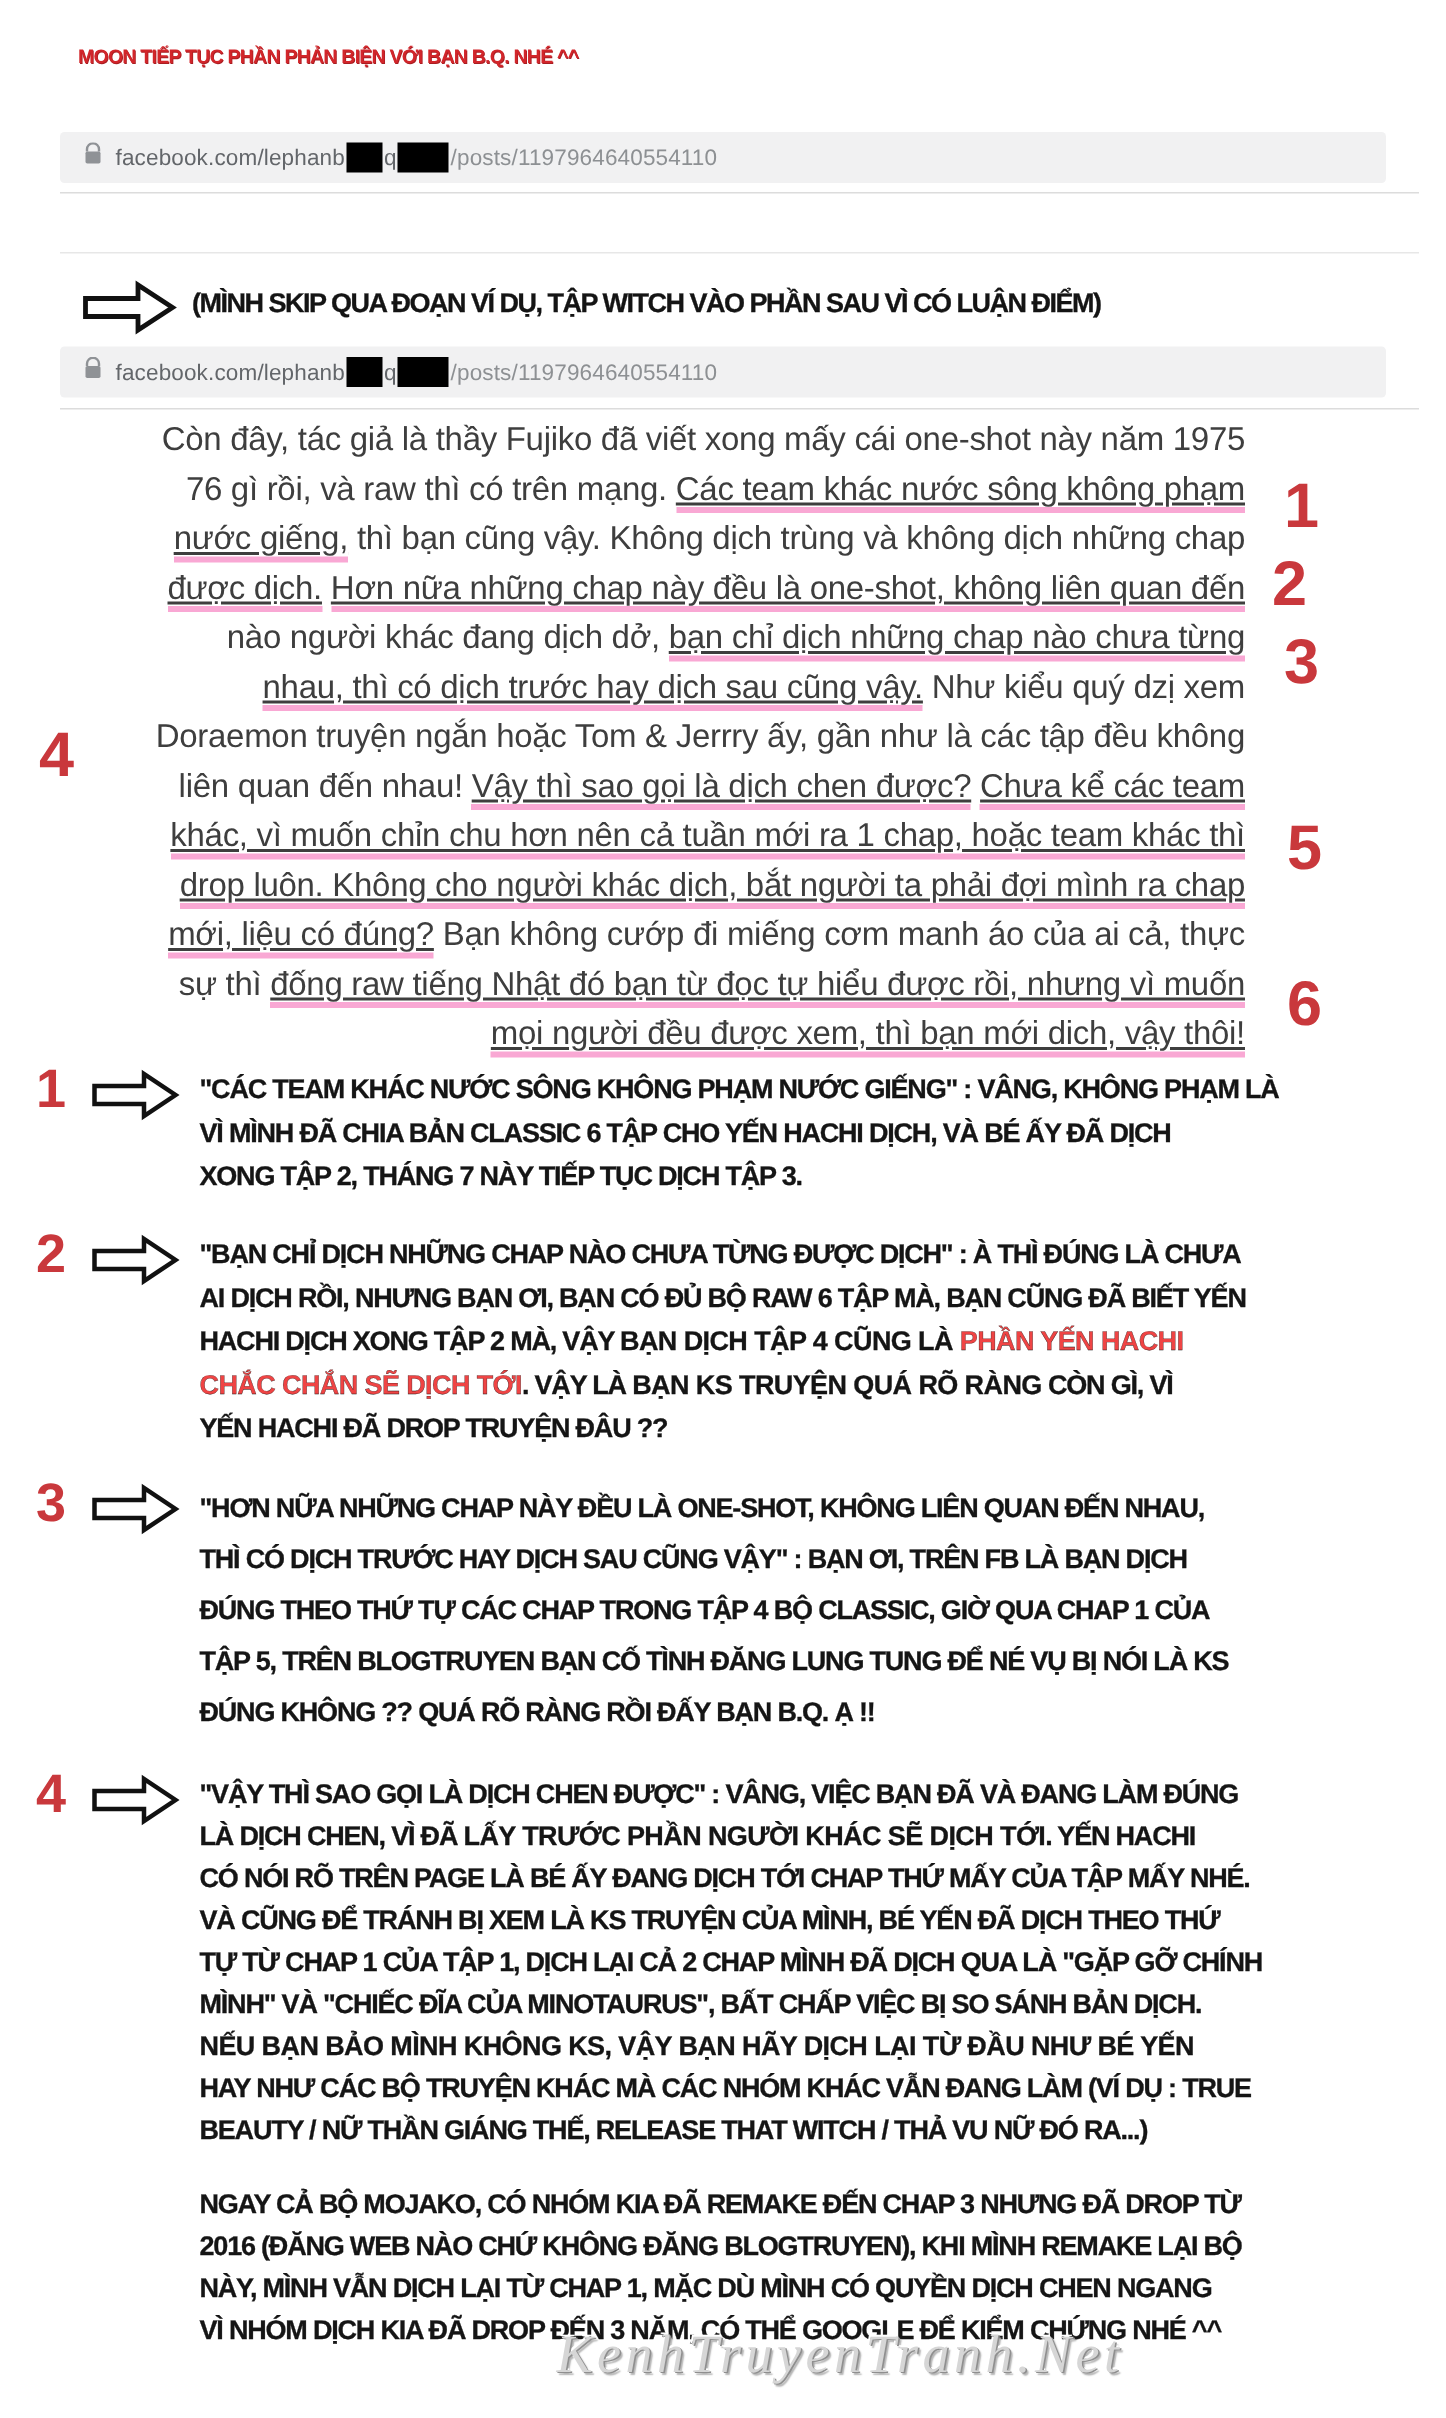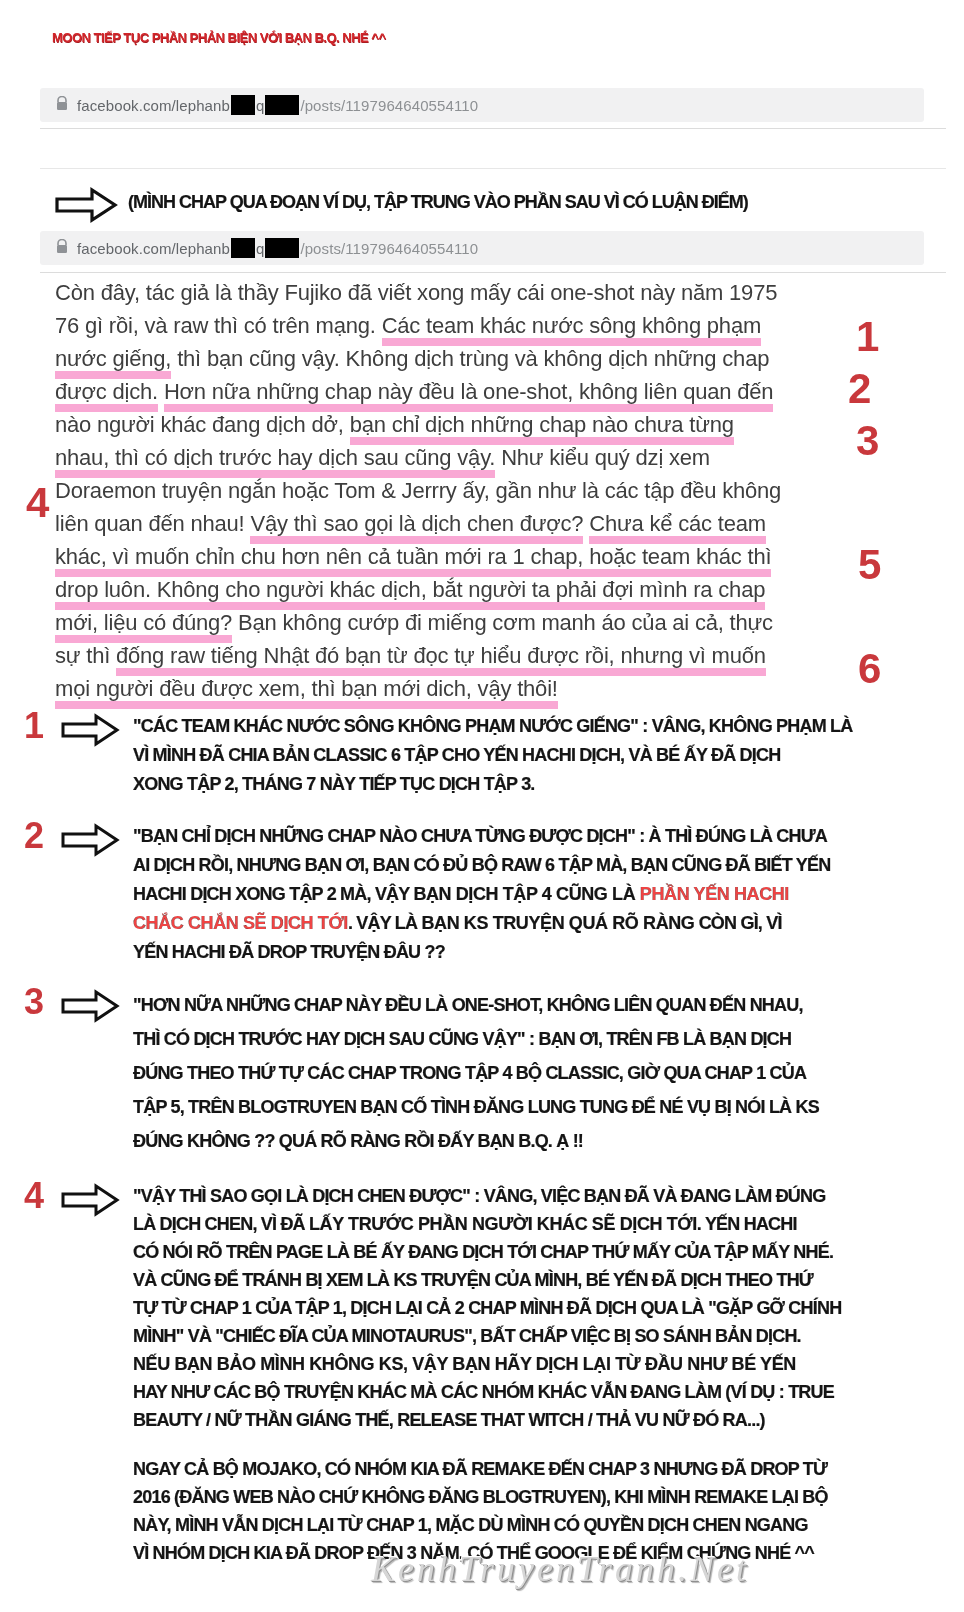--- a/index.html
+++ b/index.html
@@ -37,26 +37,26 @@
     letter-spacing:-0.2px;white-space:nowrap;
   }
   
   #skip-arrow{position:absolute;left:54px;top:186px;}
   #skip-note{
     position:absolute;left:128px;top:192px;font-size:18px;font-weight:bold;
     letter-spacing:-1px;color:#141414;white-space:nowrap;
   }
   
   #main-paragraph{position:absolute;left:0;top:276px;width:964px;}
-  #para-lines{margin-left:55px;width:830px;}
+  #para-lines{width:830px;text-align:right;}
   .p-line{
     line-height:33px;font-size:22px;color:#3e3e3e;letter-spacing:-0.2px;
     white-space:nowrap;
   }
-  .p-line .u{border-bottom:8px solid #f9a8d4;padding-bottom:0px;}
+  .p-line .u{border-bottom:4px solid #f9a8d4;padding-bottom:0px;text-decoration:underline;}
   .pmark{
     position:absolute;font-size:42px;line-height:1;font-weight:bold;
     color:#c9383c;font-family:"Liberation Sans","DejaVu Sans",sans-serif;
   }
   .pm0{left:856px;top:40px;}
   .pm1{left:848px;top:92px;}
   .pm2{left:856px;top:144px;}
   .pm3{left:26px;top:206px;}
   .pm4{left:858px;top:268px;}
   .pm5{left:858px;top:372px;}
@@ -120,21 +120,21 @@
   <div class="hairline" id="hl1"></div>
 
 
   <div class="hairline" id="hl0"></div>
 
   <span id="skip-arrow">
     <svg width="64" height="38" viewBox="0 0 64 38">
         <path d="M3 13 H38 V4 L61 19 L38 34 V25 H3 Z" fill="#ffffff" stroke="#111111" stroke-width="3.2" stroke-linejoin="miter"></path>
       </svg>
   </span>
-  <div id="skip-note">(MÌNH CHAP QUA ĐOẠN VÍ DỤ, TẬP TRUNG VÀO PHẦN SAU VÌ CÓ LUẬN ĐIỂM)</div>
+  <div id="skip-note">(MÌNH SKIP QUA ĐOẠN VÍ DỤ, TẬP WITCH VÀO PHẦN SAU VÌ CÓ LUẬN ĐIỂM)</div>
 
   <div class="urlbar" id="urlbar2">
     <span class="lock">
       <svg width="12" height="15" viewBox="0 0 12 15">
           <path d="M2 6 V4.5 a4 4 0 0 1 8 0 V6" fill="none" stroke="#8f9296" stroke-width="1.6"></path>
           <rect x="1" y="6" width="10" height="8" rx="1.2" fill="#8f9296"></rect>
         </svg>
     </span>
     <span class="url-text">
         <span class="seg">facebook.com/lephanb</span>

